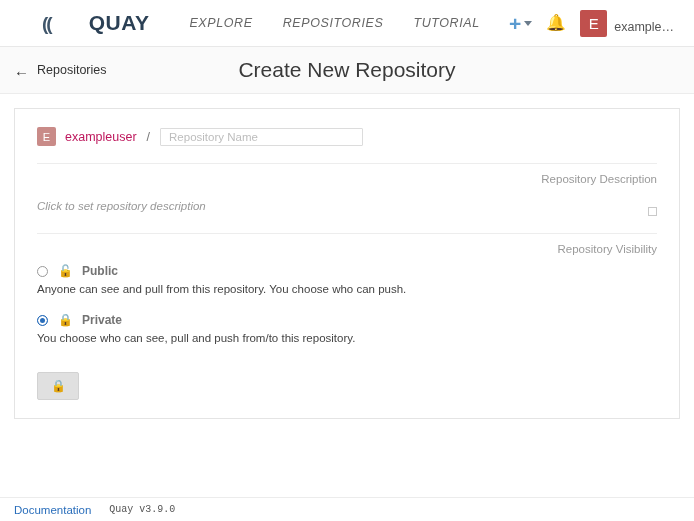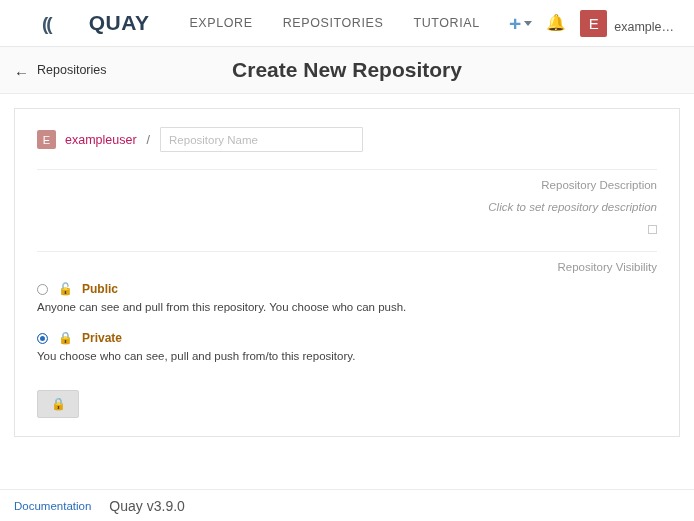--- a/index.html
+++ b/index.html
@@ -41,20 +41,21 @@
     color: #2b4055;
     font-size: 21px;
     font-weight: bold;
     letter-spacing: 0.5px;
     margin-left: 32px;
   }
   .nav-links {
     display: flex;
     align-items: center;
     gap: 30px;
+    font-style: italic;
   }
   .nav-link {
     color: #666;
     font-size: 12.5px;
     letter-spacing: 0.6px;
     text-decoration: none;
     cursor: pointer;
   }
 
   .nav-right {
@@ -135,21 +136,21 @@
     font-size: 15px;
     color: #333;
     line-height: 1;
   }
   .page-title {
     position: absolute;
     left: 0; right: 0;
     text-align: center;
     font-size: 21px;
     color: #3a3a3a;
-    font-weight: bold;
+    font-weight: normal;
     pointer-events: none;
   }
 
   
   .content {
     background: #fff;
     padding: 14px;
   }
   .card {
     border: 1px solid #e4e4e4;
@@ -176,44 +177,43 @@
     font-size: 12.5px;
     color: #be185d;
   }
   .ns-slash {
     font-size: 12.5px;
     color: #777;
     margin: 0 1px;
   }
   .repo-input {
     border: 1px solid #dcdcdc;
-    height: 25px;
+    height: 18px;
     width: 203px;
     font-size: 11.5px;
     color: #333;
     padding: 0 8px;
     outline: none;
     border-radius: 1px;
   }
   .repo-input::placeholder { color: #bdbdbd; }
 
   .divider { border-top: 1px solid #ededed; }
 
   .section-label {
     text-align: right;
     color: #9a9a9a;
     font-size: 11.5px;
     padding: 9px 0 4px 0;
   }
   .desc-row {
     display: flex;
-    align-items: flex-end;
+    align-items: center;
     justify-content: space-between;
     padding: 6px 0 17px 0;
-    flex-direction: column;
   }
   .desc-placeholder {
     font-size: 11.5px;
     color: #999;
     font-style: italic;
   }
   .resize-handle {
     width: 9px; height: 9px;
     border: 1px solid #c9c9c9;
     margin-top: 12px;
@@ -242,21 +242,21 @@
   }
   .lock-icon {
     font-size: 12px;
     color: #3a3a3a;
     line-height: 1;
     width: 14px;
     text-align: center;
   }
   .vis-title {
     font-size: 12px;
-    color: #a16207;
+    color: #737373;
     font-weight: bold;
   }
   .vis-desc {
     font-size: 11.5px;
     color: #444;
     margin: 5px 0 16px 0;
   }
 
   .create-btn {
     display: inline-flex;
@@ -269,37 +269,38 @@
     padding: 7px 13px;
     border-radius: 2px;
     cursor: default;
     margin: 10px 0 18px 0;
   }
 
   
   .footer {
     position: absolute;
     bottom: 0; left: 0; right: 0;
-    height: 32px;
+    height: 24px;
     border-top: 1px solid #ececec;
     display: flex;
     align-items: center;
     gap: 18px;
     padding: 0 14px;
     background: #fff;
   }
   .footer a {
     color: #2a6ebb;
     font-size: 11.5px;
     text-decoration: none;
     cursor: pointer;
   }
   .footer span {
     color: #555;
-    font-size: 14px;
+    font-size: 10px;
+    font-family: Liberation Mono, monospace;
   }
 </style>
 </head>
 <body>
 
 <div class="navbar">
   <div class="brand">
     <span class="brand-mark">((</span>
     <span class="brand-text">QUAY</span>
   </div>

